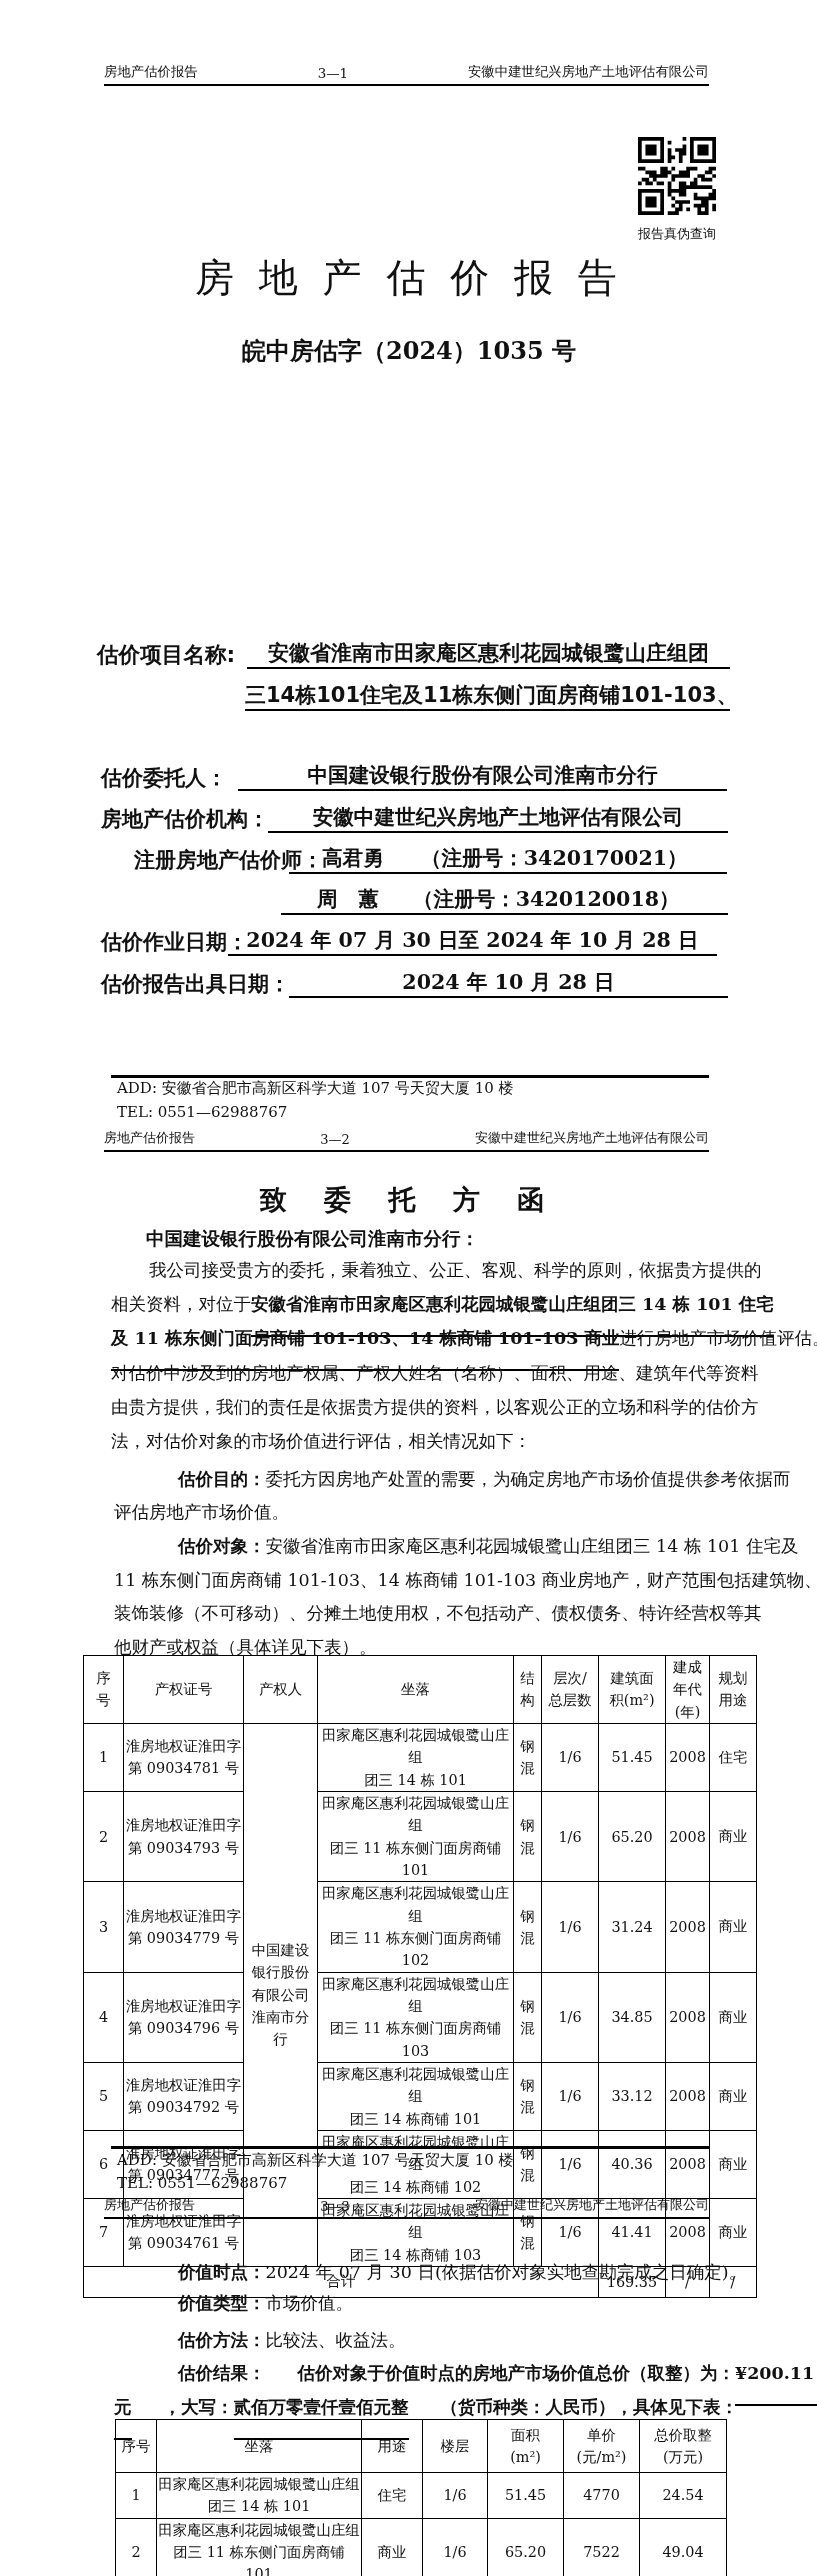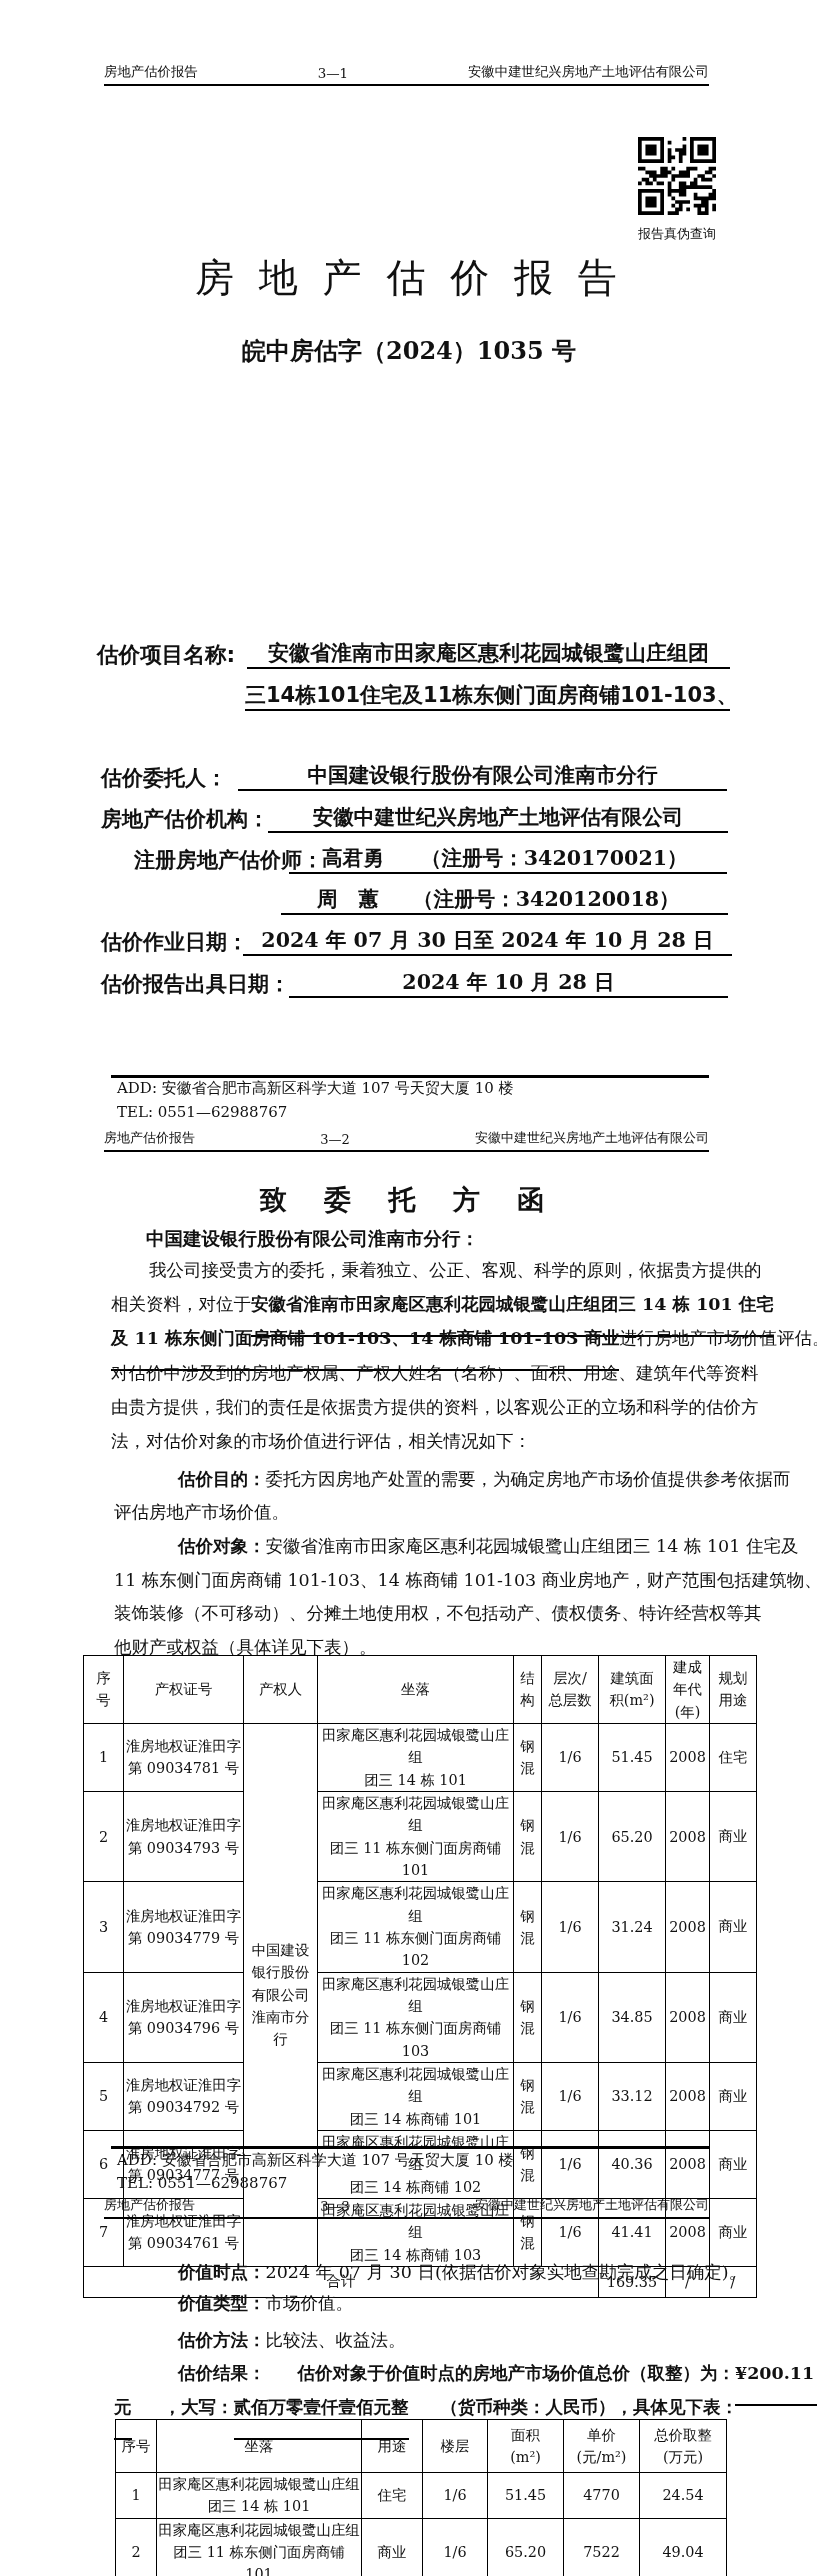--- a/index.html
+++ b/index.html
@@ -69,21 +69,21 @@
 
   <div class="cl" style="top:846px;left:113px;margin-left:21px;">注册房地产估价师：</div>
   <div class="uf left serif" style="top:844px;left:289px;width:439px;padding-left:33px;width:405px;">
     <span>高君勇</span><span style="margin-left:37px;">（注册号：3420170021）</span>
   </div>
   <div class="uf left serif" style="top:885px;left:281px;width:411px;padding-left:36px;">
     <span>周　蕙</span><span style="margin-left:34px;">（注册号：3420120018）</span>
   </div>
 
   <div class="cl" style="top:928px;left:101px;">估价作业日期：</div>
-  <div class="uf serif" style="top:926px;left:243px;width:489px;">2024 年 07 月 30 日至 2024 年 10 月 28 日</div>
+  <div class="uf serif" style="top:926px;left:228px;width:489px;">2024 年 07 月 30 日至 2024 年 10 月 28 日</div>
 
   <div class="cl" style="top:970px;left:101px;">估价报告出具日期：</div>
   <div class="uf serif" style="top:968px;left:289px;width:439px;">2024 年 10 月 28 日</div>
 
   <div class="pfline" style="top:1075px;"></div>
   <div class="ftxt" style="top:1079px;">ADD: 安徽省合肥市高新区科学大道 107 号天贸大厦 10 楼</div>
   <div class="ftxt" style="top:1103px;">TEL: 0551—62988767</div>
 
   <div class="phead" style="top:1130px;height:16.5px;border-bottom-width:2.1px;font-size:13px;">
     <span>房地产估价报告</span>

